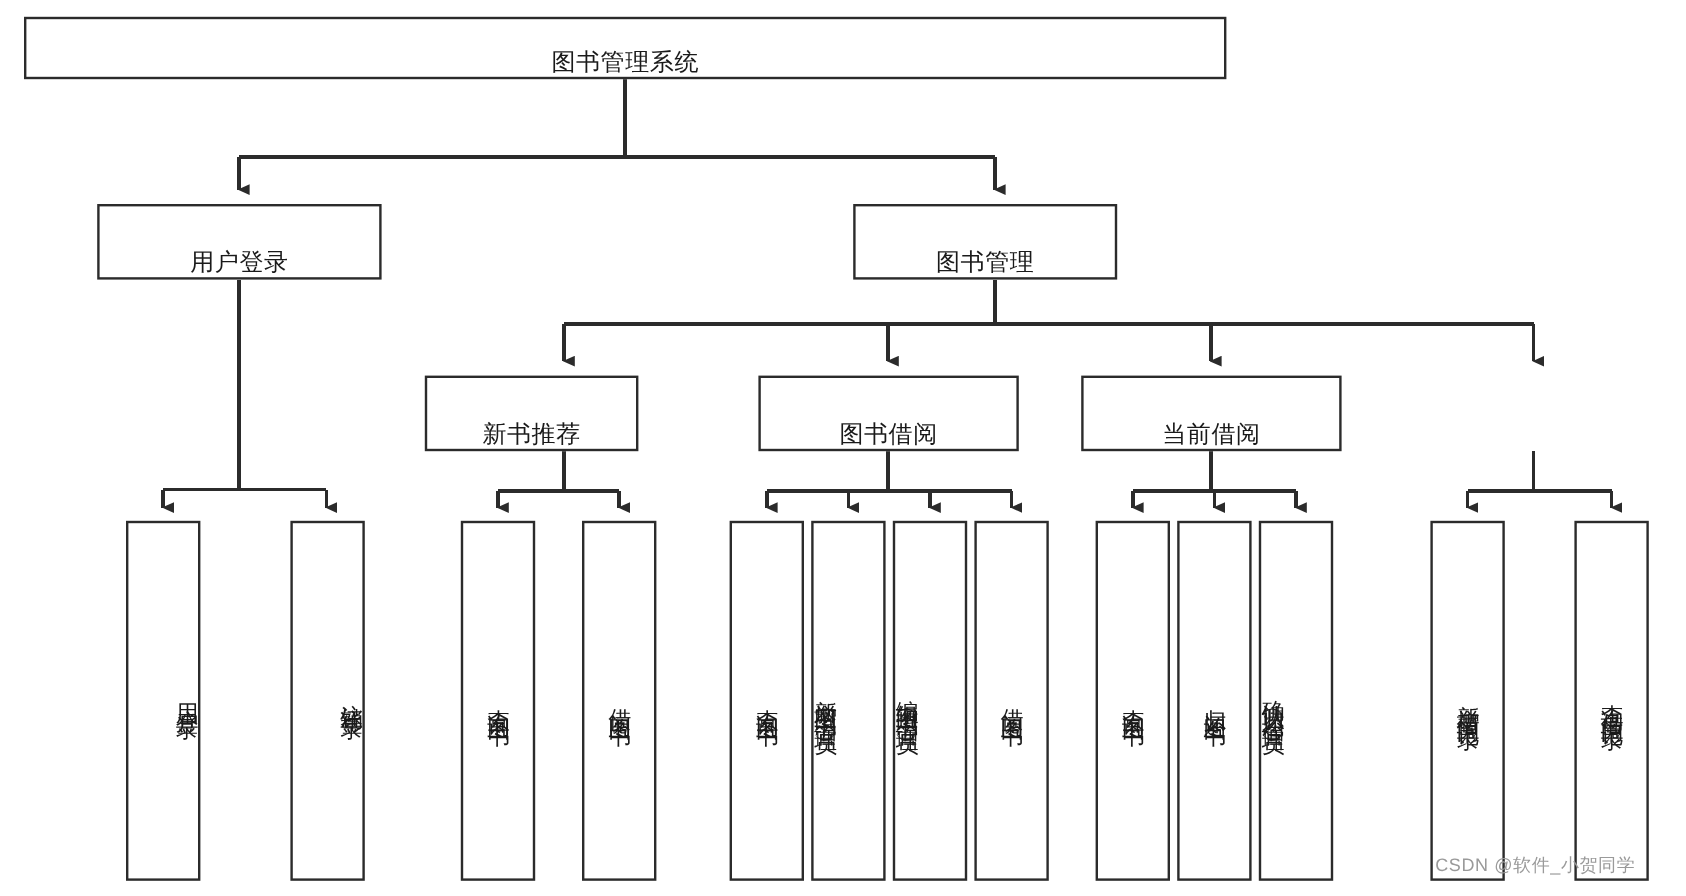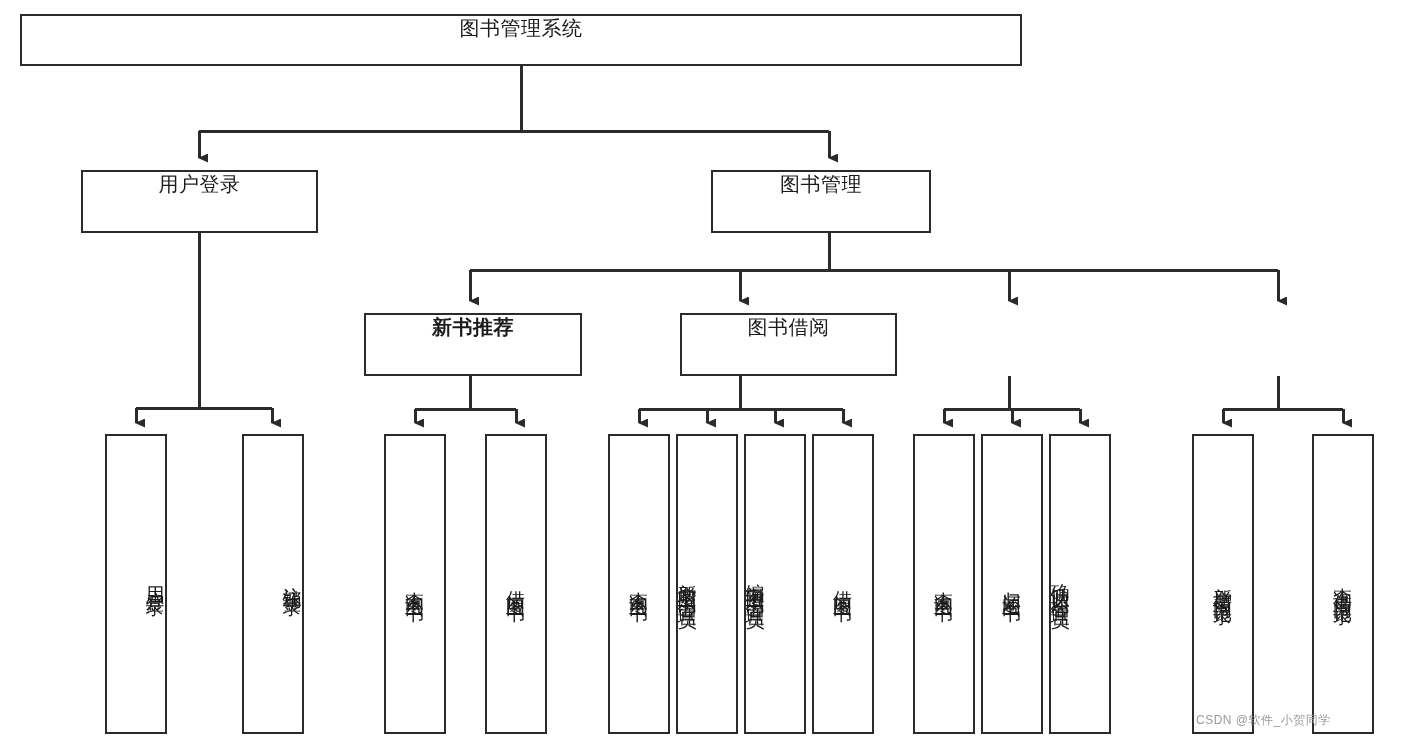--- a/index.html
+++ b/index.html
@@ -30,21 +30,21 @@
   }
   .node-box {
     position: absolute;
     box-sizing: border-box;
     background: #ffffff;
     border: 2px solid #2b2b2b;
     display: flex;
     overflow: hidden;
   }
   .node-box.horizontal {
-    align-items: flex-start;
+    align-items: flex-end;
     justify-content: center;
   }
   .node-label-h {
     font-size: 20px;
     color: #1a1a1a;
     line-height: 1.2;
     letter-spacing: 0.5px;
     white-space: nowrap;
   }
   .node-box.vertical {
@@ -70,21 +70,21 @@
     padding-bottom: 14px;
   }
   .node-box.vertical.align-start {
     justify-content: flex-start;
   }
   .node-box.vertical.align-start .node-label-v {
     padding-top: 8px;
   }
   .watermark {
     position: absolute;
-    font-size: 12px;
+    font-size: 15px;
     color: #9a9a9a;
     white-space: nowrap;
     letter-spacing: 0.5px;
     user-select: none;
   }
 </style>
 </head>
 <body>
 
 <div id="diagram-root">
@@ -143,25 +143,28 @@
     <span class="node-label-h">图书管理系统</span>
   </div>
 
   <div class="node-box horizontal" style="left:81px; top:170px; width:237px; height:63px;">
     <span class="node-label-h">用户登录</span>
   </div>
   <div class="node-box horizontal" style="left:711px; top:170px; width:220px; height:63px;">
     <span class="node-label-h">图书管理</span>
   </div>
 
-  <div class="node-box horizontal" style="left:364px; top:313px; width:218px; height:63px;font-weight:bold;">
+  <div class="node-box horizontal" style="left:354px; top:313px; width:178px; height:63px;">
     <span class="node-label-h">新书推荐</span>
   </div>
-  <div class="node-box horizontal" style="left:632px; top:313px; width:217px; height:63px;margin-left:48px;">
+  <div class="node-box horizontal" style="left:632px; top:313px; width:217px; height:63px;">
     <span class="node-label-h">图书借阅</span>
+  </div>
+  <div class="node-box horizontal" style="left:901px; top:313px; width:217px; height:63px;">
+    <span class="node-label-h">当前借阅</span>
   </div>
 
   <div class="node-box vertical align-end" style="left:105px; top:434px; width:62px; height:300px;">
     <span class="node-label-v">用户登录</span>
   </div>
   <div class="node-box vertical align-end" style="left:242px; top:434px; width:62px; height:300px;">
     <span class="node-label-v">注销登录</span>
   </div>
 
   <div class="node-box vertical align-center" style="left:384px; top:434px; width:62px; height:300px;">

